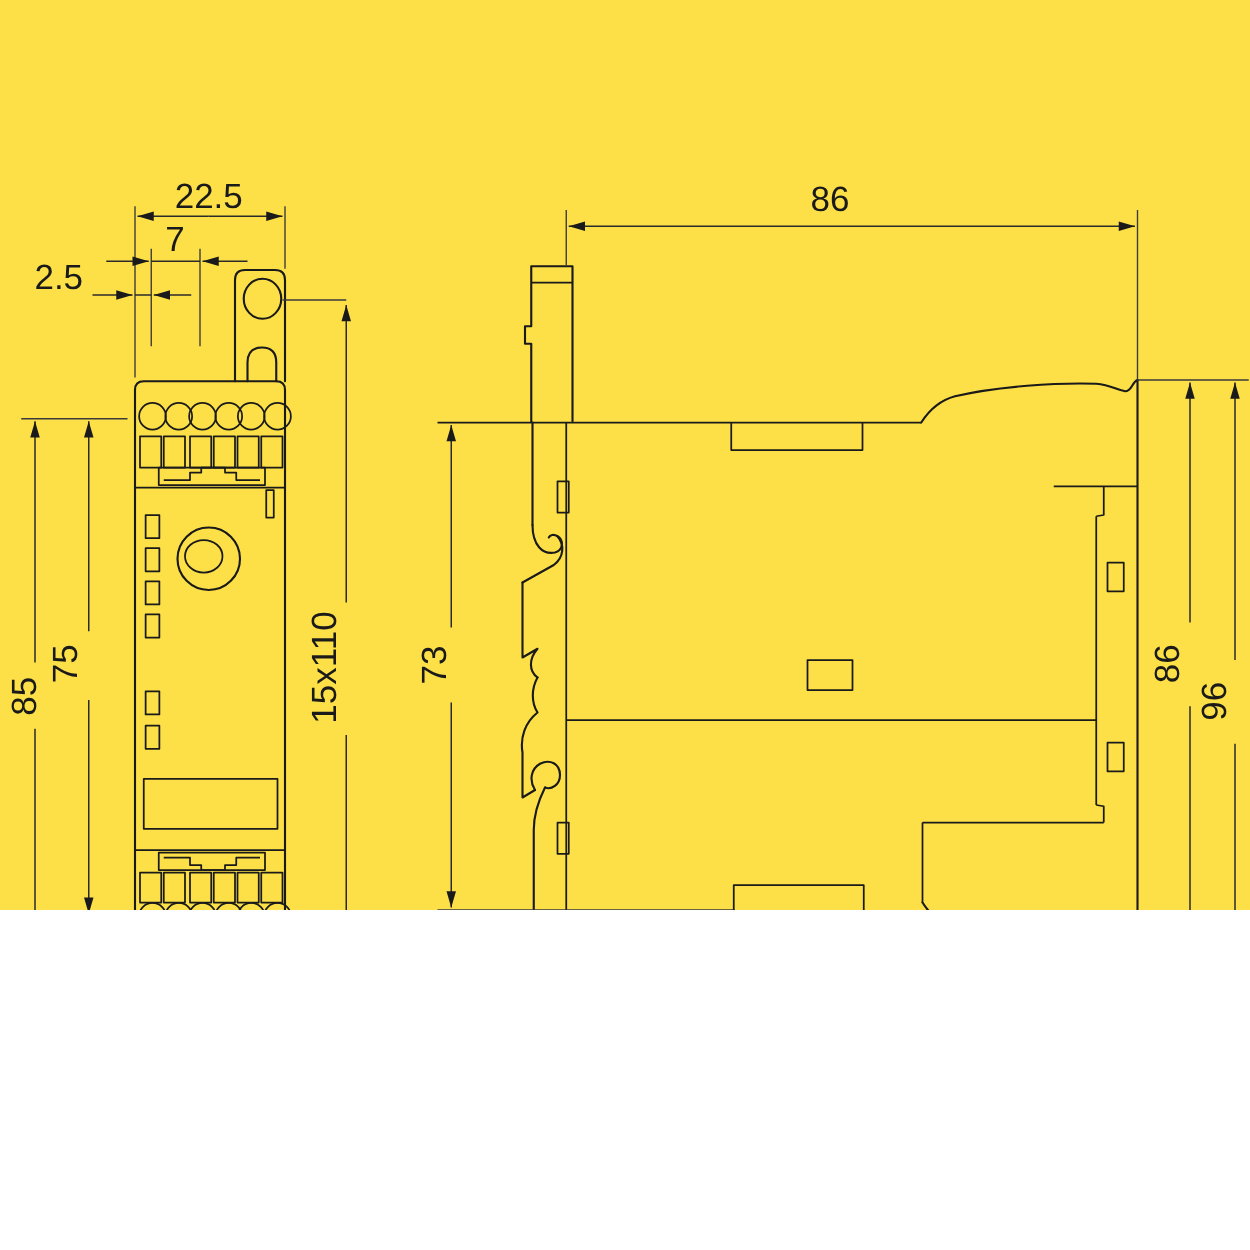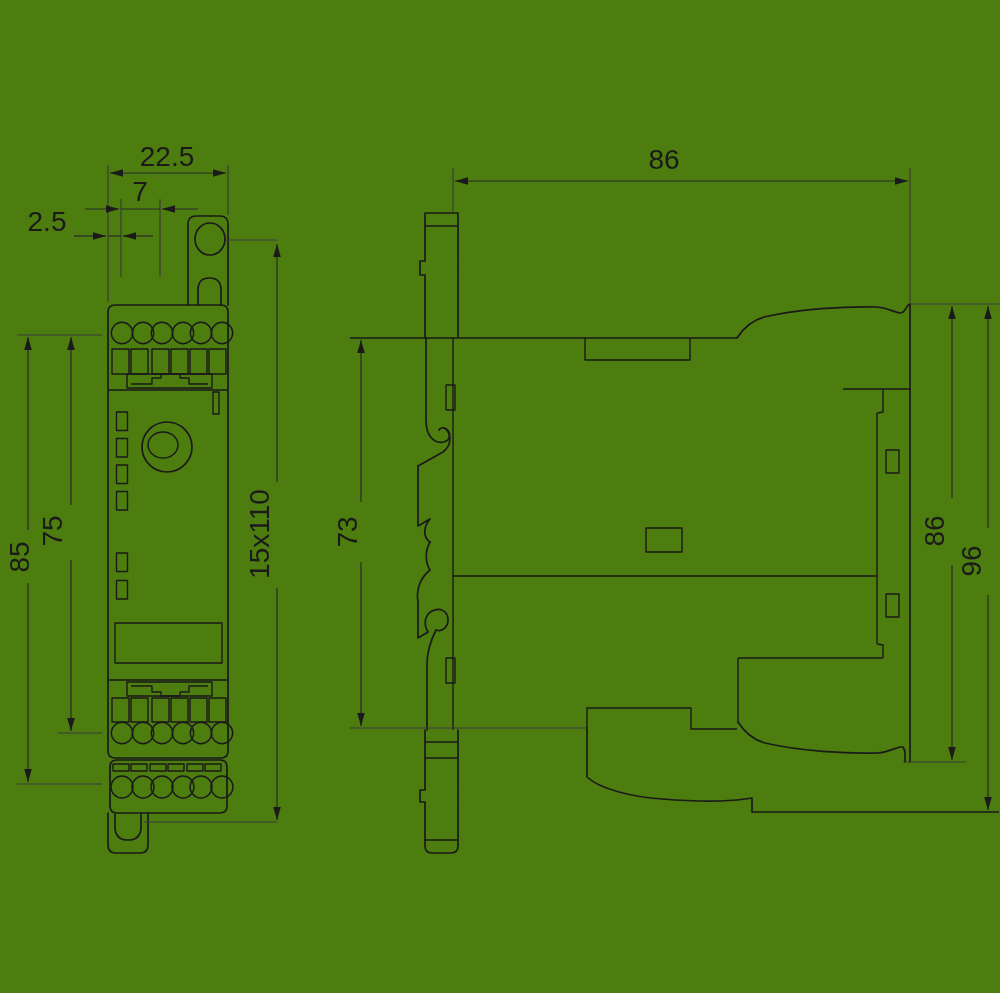--- a/index.html
+++ b/index.html
@@ -1,17 +1,17 @@
 <!DOCTYPE html>
 <html><head>
 <meta charset="utf-8">
 <style>
   html,body{margin:0;padding:0;background:#ffffff;}
   .stage{
-    width:1000px;height:993px;background:#4d7c0f;position:relative;overflow:hidden;
+    width:1000px;height:728px;background:#fde047;position:relative;overflow:hidden;
     font-family:"Liberation Sans", sans-serif;
   }
   svg{display:block;}
   .outline{stroke:#1a1a1a;stroke-width:1.7;fill:none;stroke-linejoin:round;stroke-linecap:round;}
   .thin{stroke:#1a1a1a;stroke-width:1.4;fill:none;stroke-linejoin:round;}
   .dim{stroke:#2a2a2a;stroke-width:1.2;fill:none;}
   .ext{stroke:#3a3a3a;stroke-width:1.1;fill:none;}
   .dimtext{fill:#1a1a1a;font-size:28px;font-family:"Liberation Sans",sans-serif;}
 </style>
 </head>

